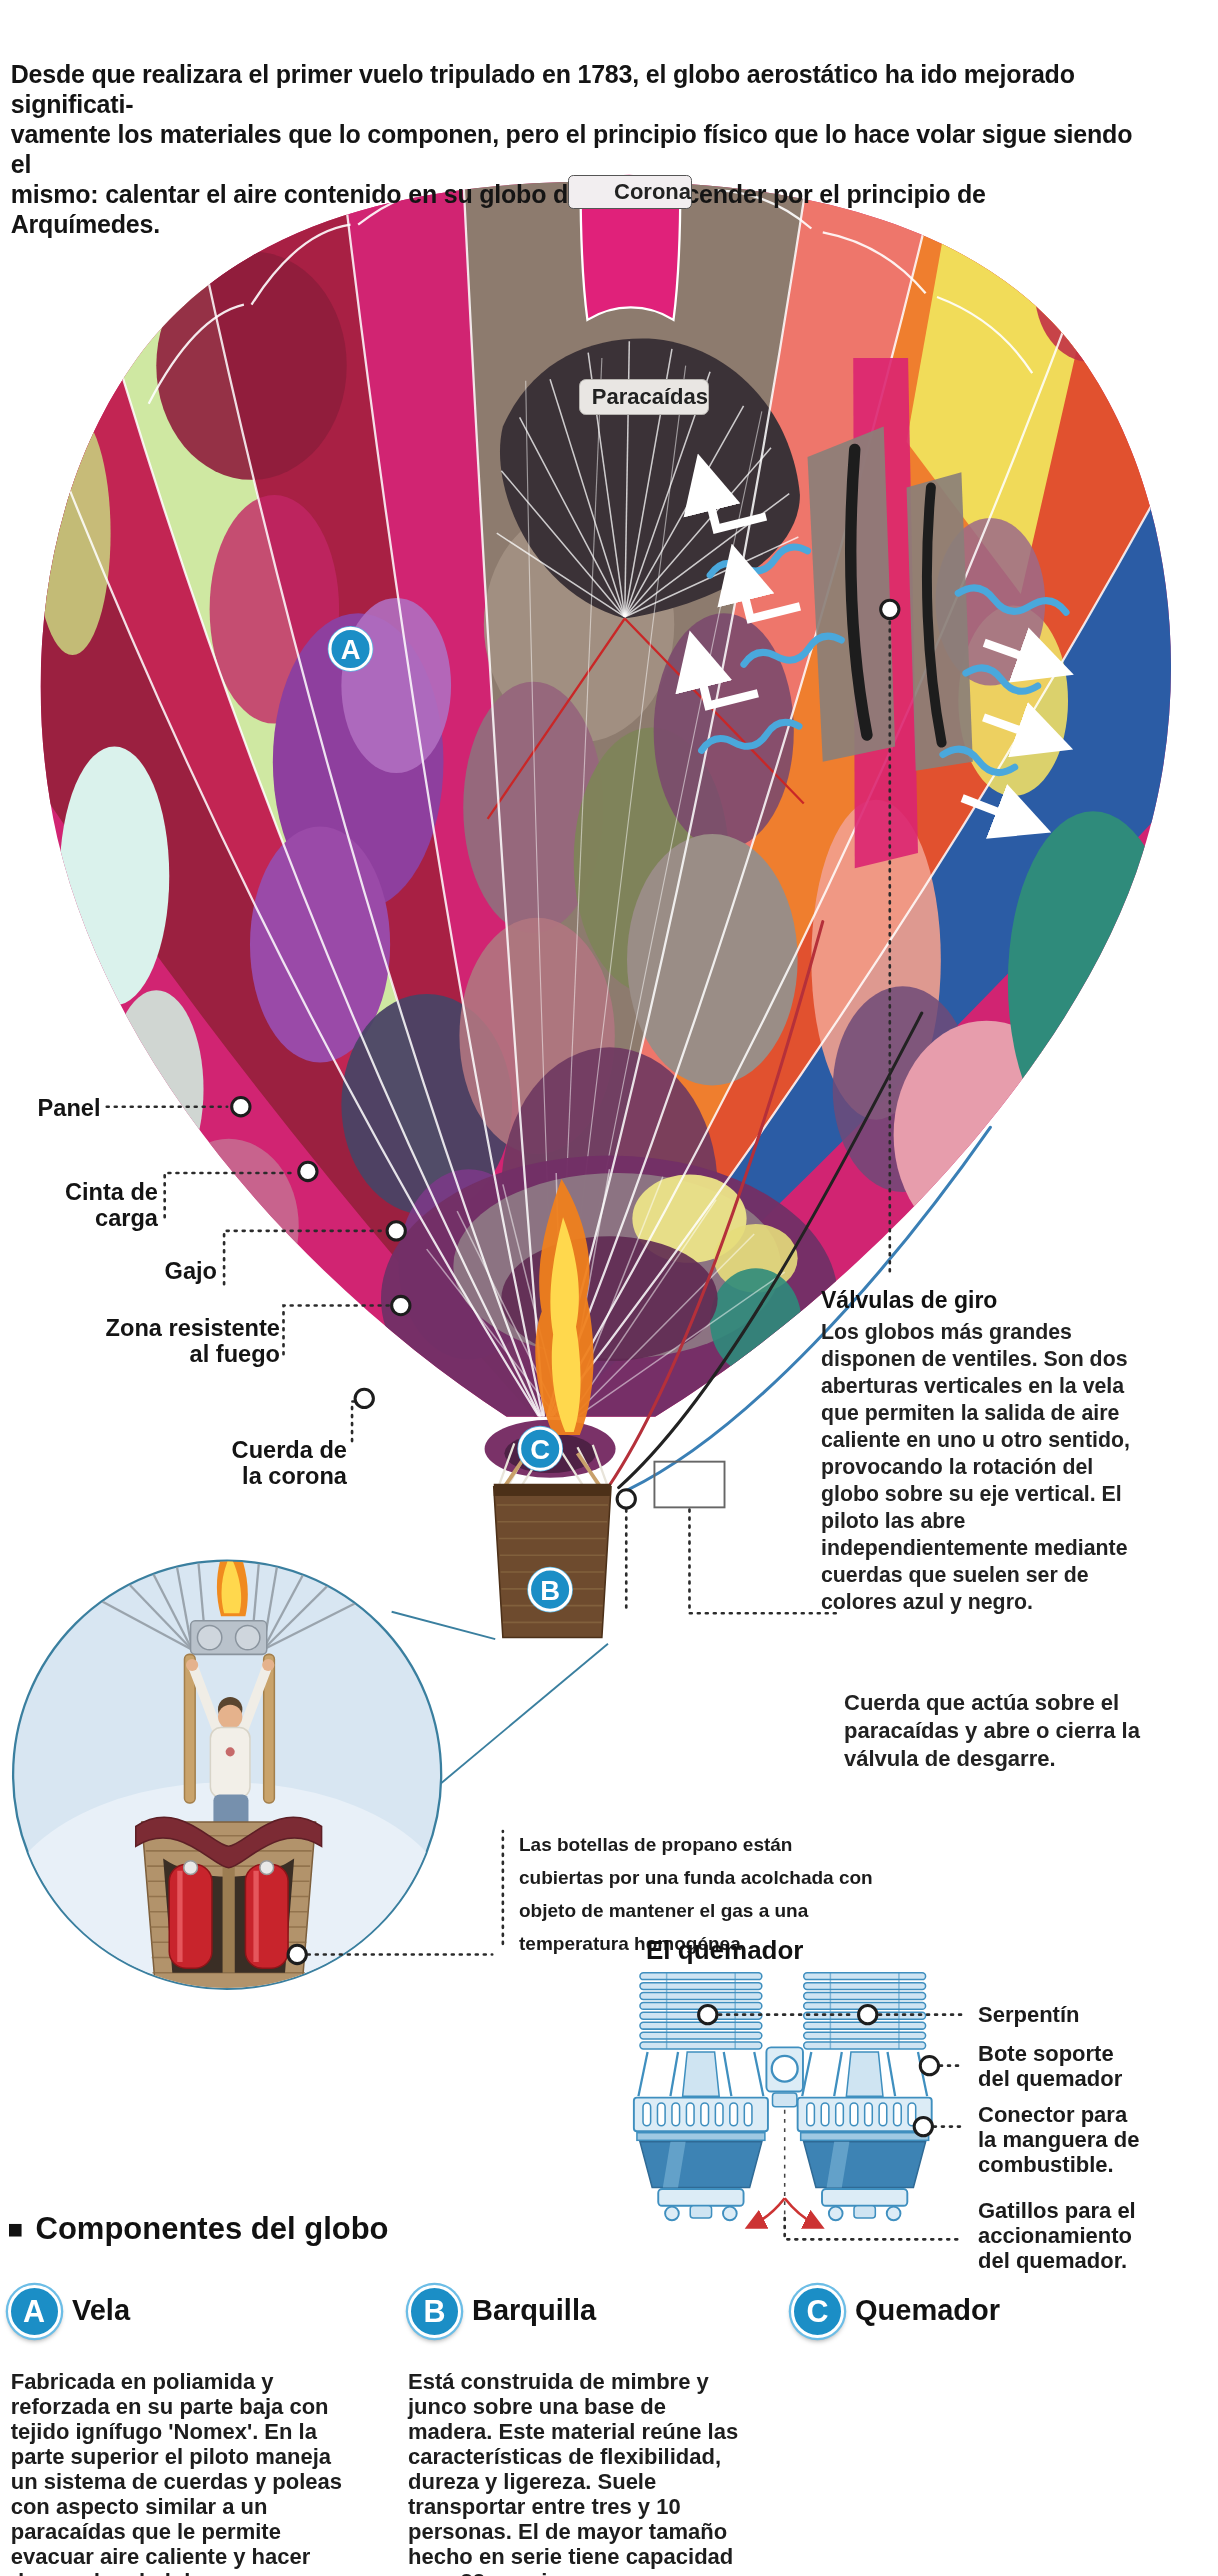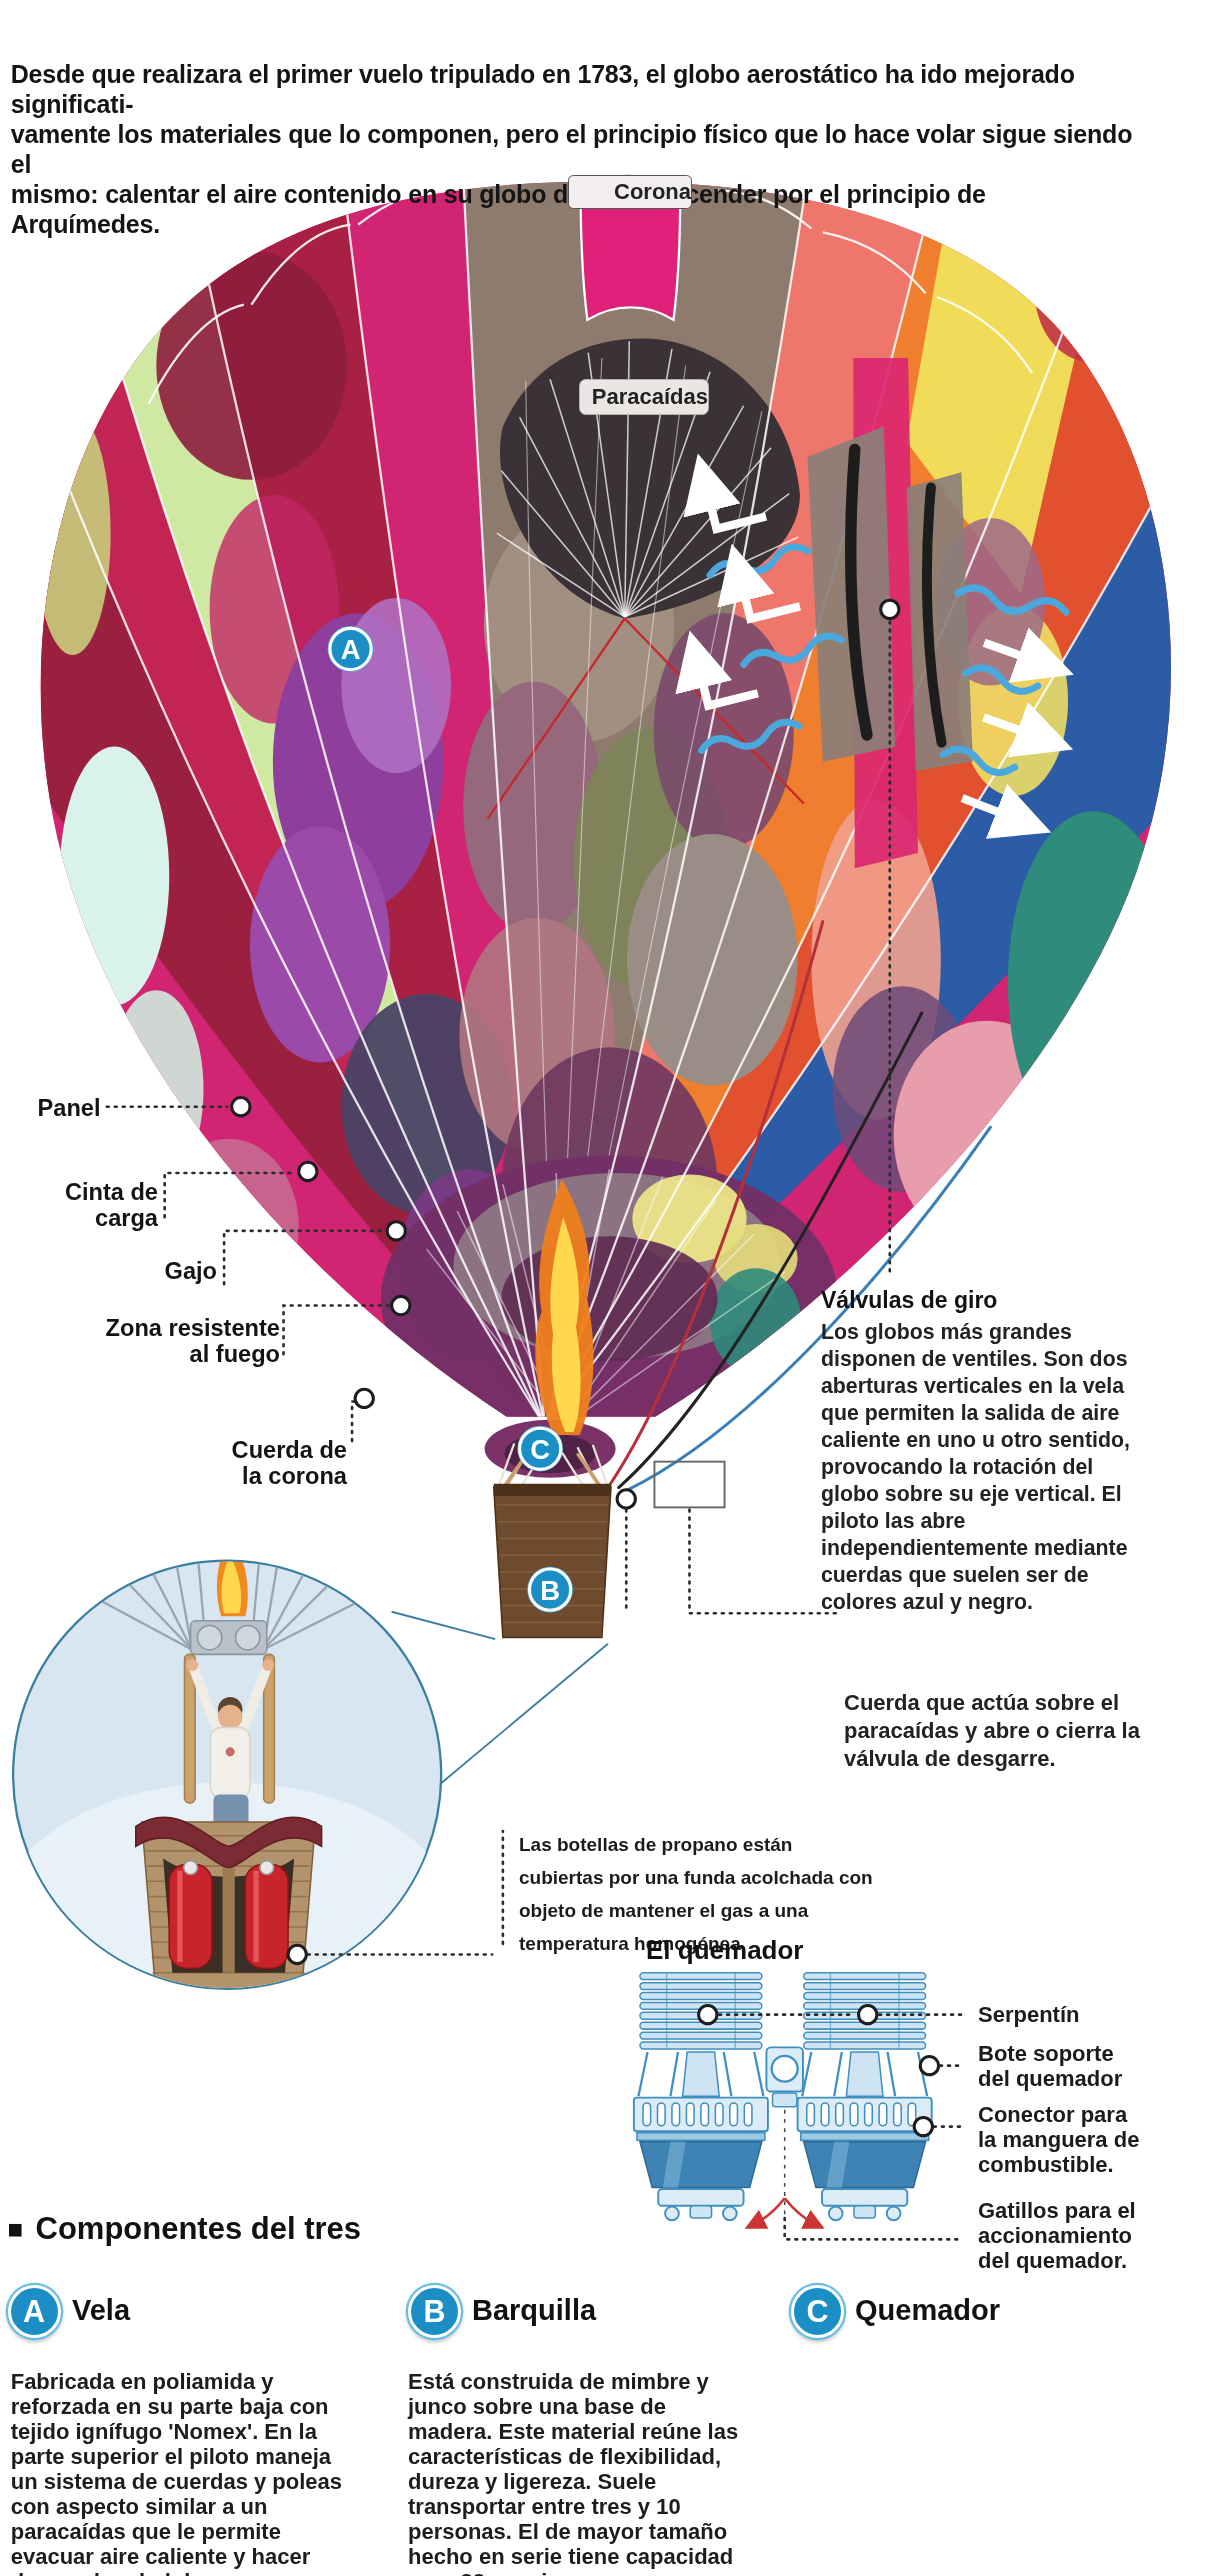--- a/index.html
+++ b/index.html
@@ -416,21 +416,21 @@
 del quemador</div>
 <div class="abs blbl preline" style="left:978px;top:2102px;width:183px;">Conector para
 la manguera de
 combustible.</div>
 <div class="abs blbl preline" style="left:978px;top:2198px;width:183px;">Gatillos para el
 accionamiento
 del quemador.</div>
 
 <div class="abs comp-head" style="left:7.6px;top:2211px;">
   <span class="bullet">■</span>
-  <span>Componentes del tres</span>
+  <span>Componentes del globo</span>
 </div>
 
 <div class="abs badge" style="left:7.6px;top:2285px;">A</div>
 <div class="abs bname" style="left:72px;top:2294px;">Vela</div>
 <div class="abs badge" style="left:408px;top:2285px;">B</div>
 <div class="abs bname" style="left:472px;top:2294px;">Barquilla</div>
 <div class="abs badge" style="left:791px;top:2285px;">C</div>
 <div class="abs bname" style="left:855px;top:2294px;">Quemador</div>
 
 <div class="abs coltxt" style="left:10.7px;top:2369px;width:344px;">Fabricada en poliamida y reforzada en su parte baja con tejido ignífugo 'Nomex'. En la parte superior el piloto maneja un sistema de cuerdas y poleas con aspecto similar a un paracaídas que le permite evacuar aire caliente y hacer descender el globo.</div>

